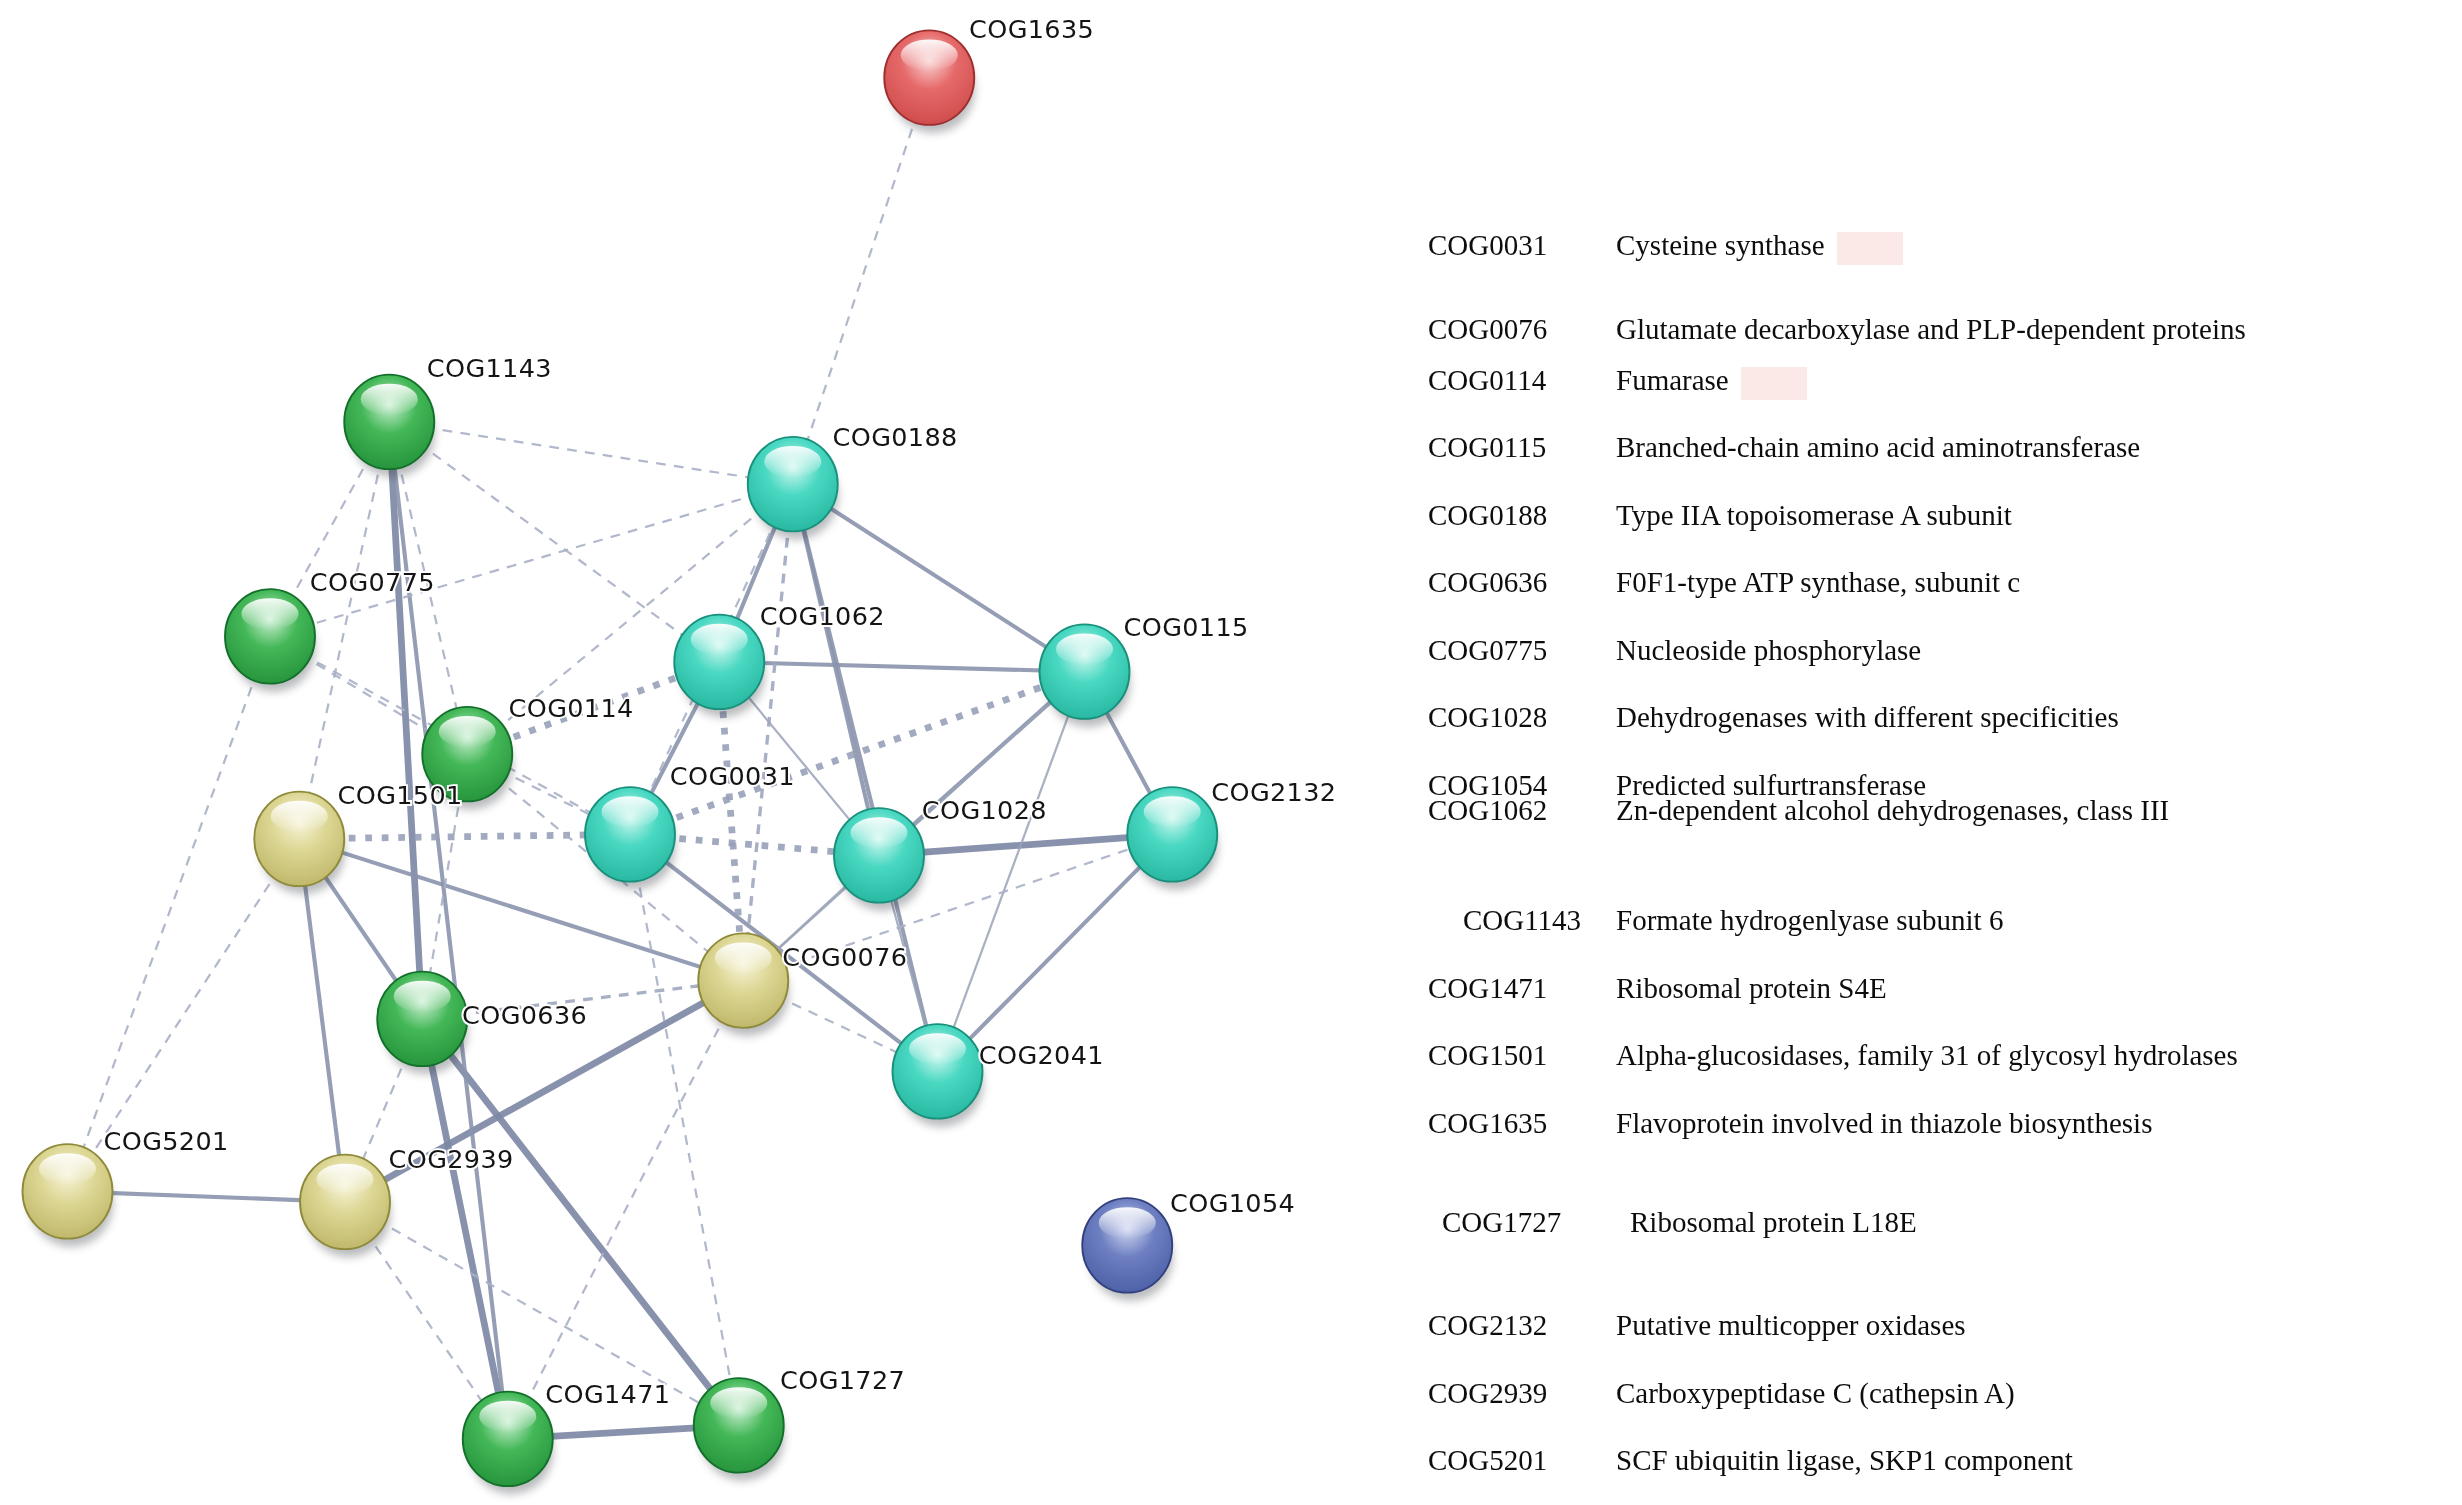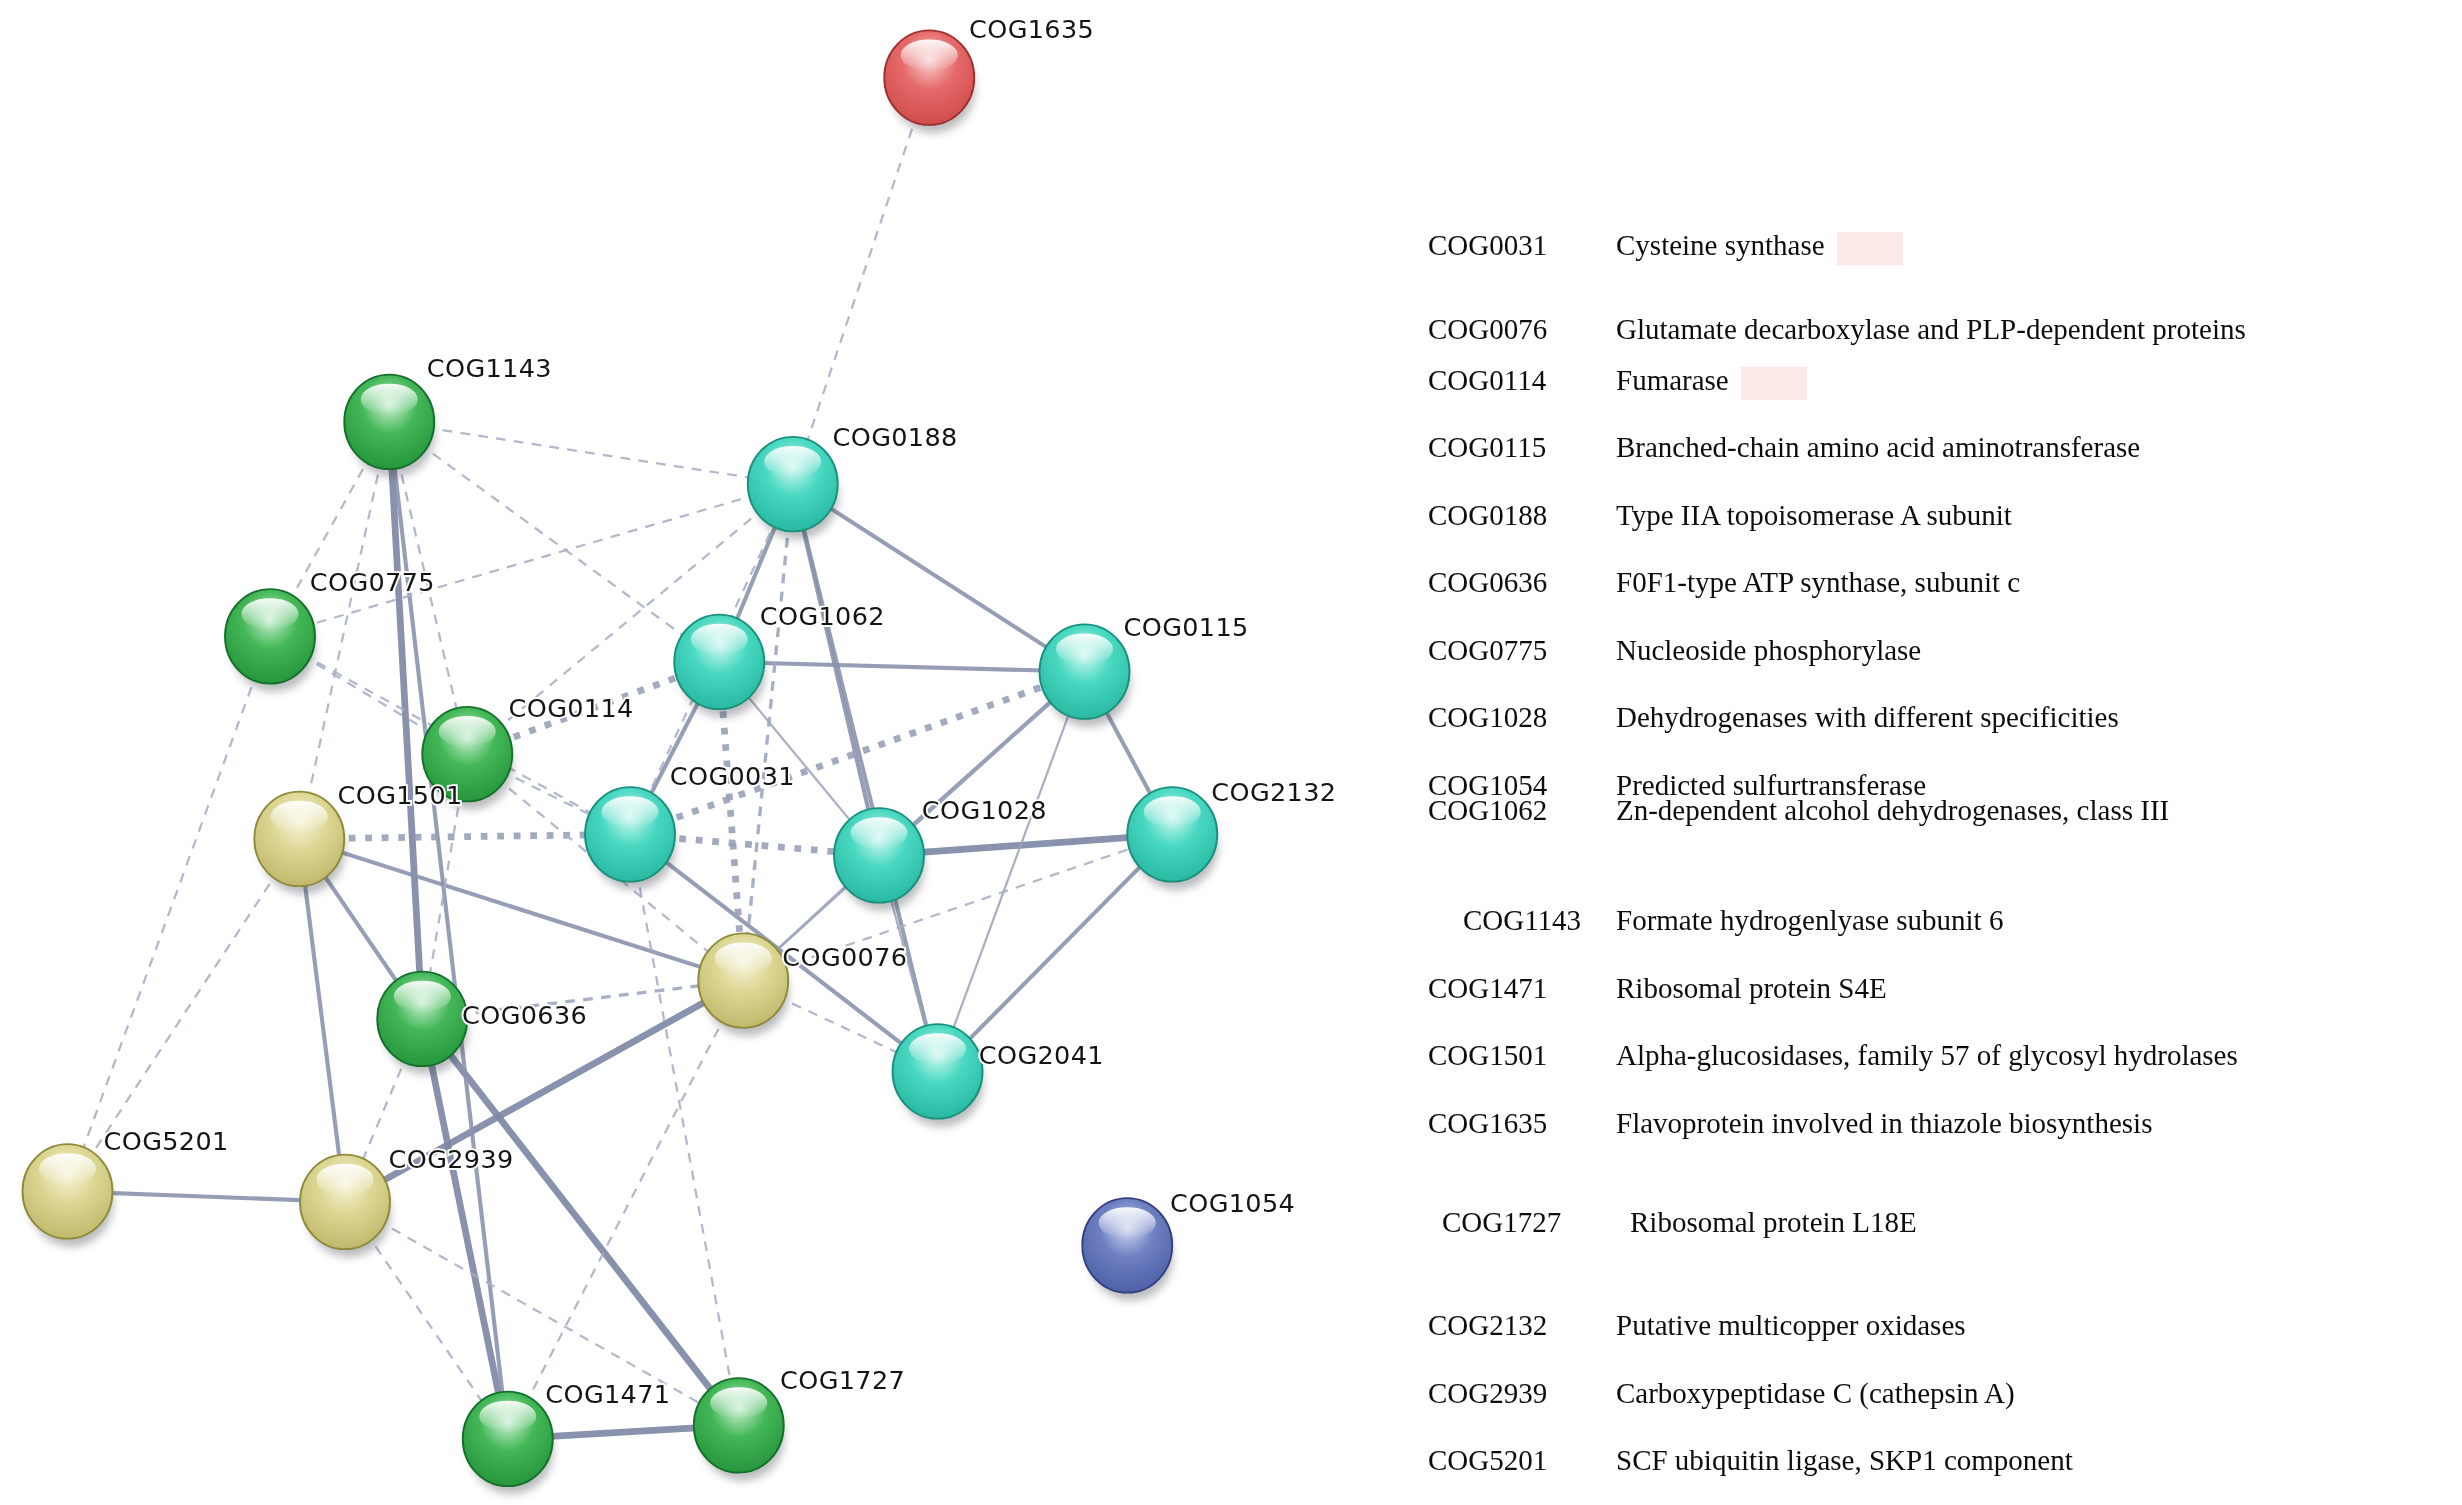--- a/index.html
+++ b/index.html
@@ -250,21 +250,21 @@
       <div class="legend-row" style="top: 364px; left: 1428px;"><span class="cog-id">COG0114</span><span class="cog-desc">Fumarase</span><span class="trail-box"></span></div>
       <div class="legend-row" style="top: 431px; left: 1428px;"><span class="cog-id">COG0115</span><span class="cog-desc">Branched-chain amino acid aminotransferase</span></div>
       <div class="legend-row" style="top: 499px; left: 1428px;"><span class="cog-id">COG0188</span><span class="cog-desc">Type IIA topoisomerase A subunit</span></div>
       <div class="legend-row" style="top: 566px; left: 1428px;"><span class="cog-id">COG0636</span><span class="cog-desc">F0F1-type ATP synthase, subunit c</span></div>
       <div class="legend-row" style="top: 634px; left: 1428px;"><span class="cog-id">COG0775</span><span class="cog-desc">Nucleoside phosphorylase</span></div>
       <div class="legend-row" style="top: 701px; left: 1428px;"><span class="cog-id">COG1028</span><span class="cog-desc">Dehydrogenases with different specificities</span></div>
       <div class="legend-row" style="top: 769px; left: 1428px;"><span class="cog-id">COG1054</span><span class="cog-desc">Predicted sulfurtransferase</span></div>
       <div class="legend-row" style="top: 794px; left: 1428px; text-decoration: underline;"><span class="cog-id">COG1062</span><span class="cog-desc">Zn-dependent alcohol dehydrogenases, class III</span></div>
       <div class="legend-row" style="top: 904px; left: 1428px; text-align: center;"><span class="cog-id">COG1143</span><span class="cog-desc">Formate hydrogenlyase subunit 6</span></div>
       <div class="legend-row" style="top: 972px; left: 1428px;"><span class="cog-id">COG1471</span><span class="cog-desc">Ribosomal protein S4E</span></div>
-      <div class="legend-row" style="top: 1039px; left: 1428px;"><span class="cog-id">COG1501</span><span class="cog-desc">Alpha-glucosidases, family 57 of glycosyl hydrolases</span></div>
+      <div class="legend-row" style="top: 1039px; left: 1428px;"><span class="cog-id">COG1501</span><span class="cog-desc">Alpha-glucosidases, family 31 of glycosyl hydrolases</span></div>
       <div class="legend-row" style="top: 1107px; left: 1428px;"><span class="cog-id">COG1635</span><span class="cog-desc">Flavoprotein involved in thiazole biosynthesis</span></div>
       <div class="legend-row" style="top: 1206px; left: 1428px; margin-left: 14px;"><span class="cog-id">COG1727</span><span class="cog-desc">Ribosomal protein L18E</span></div>
       <div class="legend-row" style="top: 1309px; left: 1428px;"><span class="cog-id">COG2132</span><span class="cog-desc">Putative multicopper oxidases</span></div>
       <div class="legend-row" style="top: 1377px; left: 1428px;"><span class="cog-id">COG2939</span><span class="cog-desc"> Carboxypeptidase C (cathepsin A)</span></div>
       <div class="legend-row" style="top: 1444px; left: 1428px;"><span class="cog-id">COG5201</span><span class="cog-desc"> SCF ubiquitin ligase, SKP1 component</span></div>
     </div>
 </div>
 
 
 </body></html>

